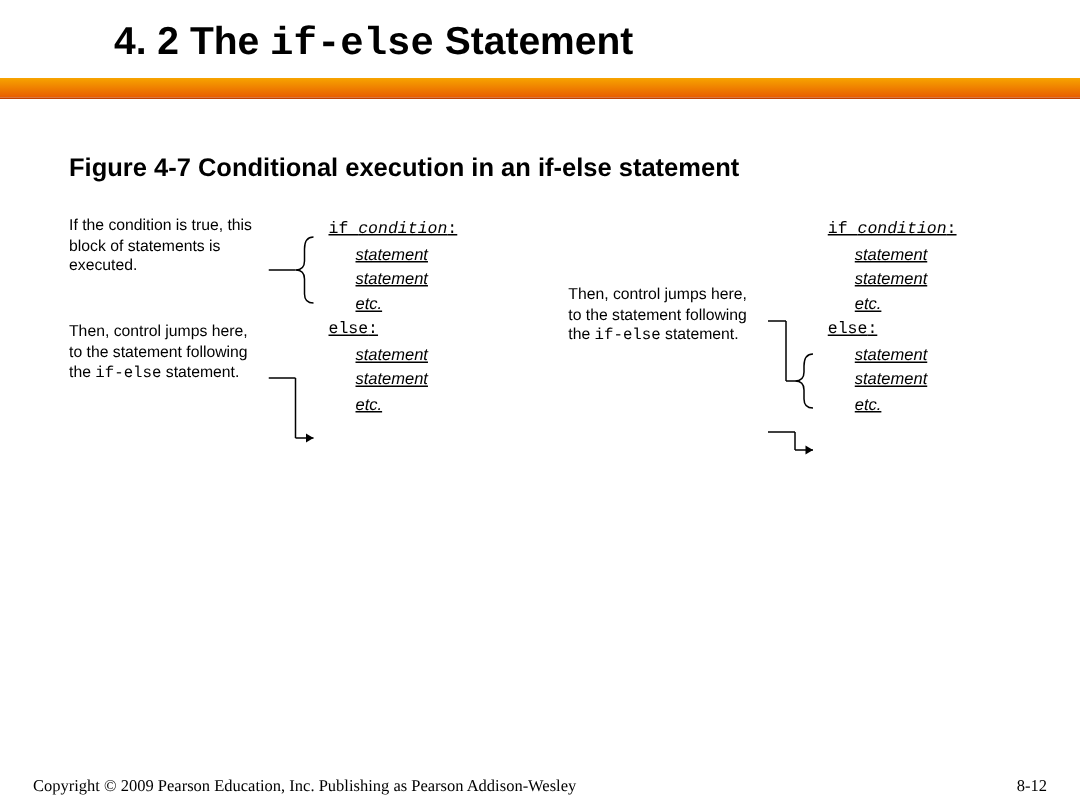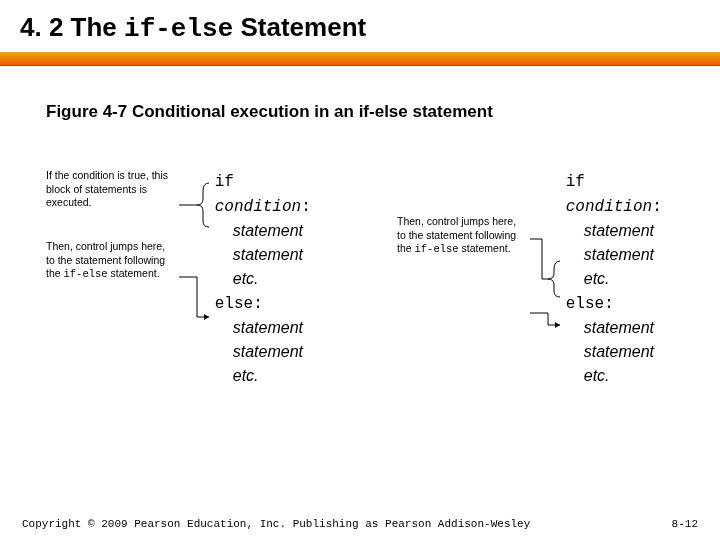--- a/index.html
+++ b/index.html
@@ -5,21 +5,22 @@
   * { margin: 0; padding: 0; box-sizing: border-box; }
   body {
     width: 720px;
     height: 540px;
     background: #fff;
     font-family: Arial, Helvetica, sans-serif;
     position: relative;
     overflow: hidden;
   }
   .header {
-    padding: 12px 20px 8px 20px;
+    padding: 12px 20px 8px 32px;
+    margin-left: 44px;
   }
   .title {
     font-size: 26px;
     font-weight: bold;
     color: #000;
     font-family: Arial, sans-serif;
   }
   .title .mono {
     font-family: "Courier New", monospace;
     font-weight: bold;
@@ -30,21 +31,21 @@
     background: linear-gradient(to bottom, #f7a400 0%, #e85d00 100%);
     border-bottom: 1px solid #c04000;
   }
   .content {
     padding: 36px 46px 0 46px;
   }
   .figure-caption {
     font-size: 17px;
     font-weight: bold;
     color: #000;
-    margin-bottom: 37px;
+    margin-bottom: 12px;
   }
   .diagram-area {
     display: flex;
     gap: 74px;
     padding: 10px 0 0 0;
   }
   .block {
     display: flex;
     gap: 8px;
     align-items: flex-start;
@@ -58,37 +59,38 @@
     line-height: 1.3;
   }
   .label-item { width: 125px; }
   .connector {
     position: relative;
     width: 32px;
     height: 150px;
   }
   .connector svg { position: absolute; top: 0; left: 0; }
   .code {
-    font-size: 16px;
+    font-size: 11px;
     line-height: 1.5;
     color: #000;
+    text-decoration: underline;
   }
   .code .kw { font-family: "Courier New", monospace; }
   .code .body { font-style: italic; padding-left: 18px; }
   .code .else-line { padding-left: 0; }
   .mono-inline { font-family: "Courier New", monospace; }
   .footer {
     position: absolute;
     bottom: 10px;
     left: 22px;
     right: 22px;
     display: flex;
     justify-content: space-between;
     font-size: 11px;
-    font-family: Liberation Mono, monospace;
+    font-family: Liberation Serif, serif;
     color: #000;
   }
 </style>
 </head>
 <body>
 
 <div class="header">
   <h1 class="title">
     <span>4. 2 The </span><span class="mono">if-else</span><span> Statement</span>
   </h1>

